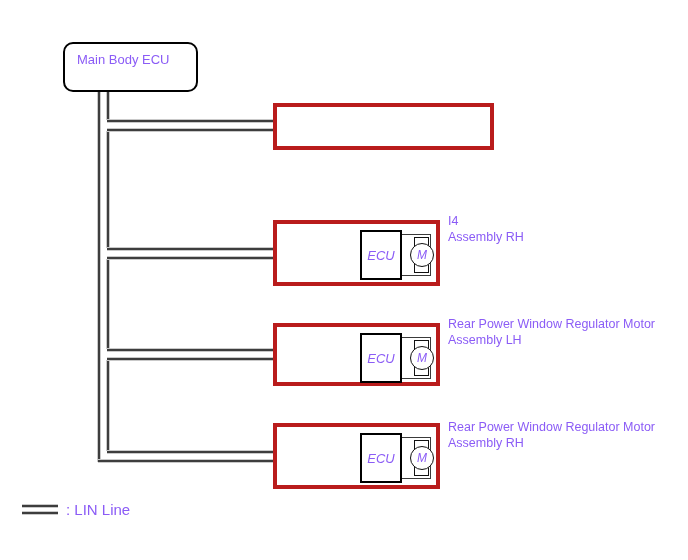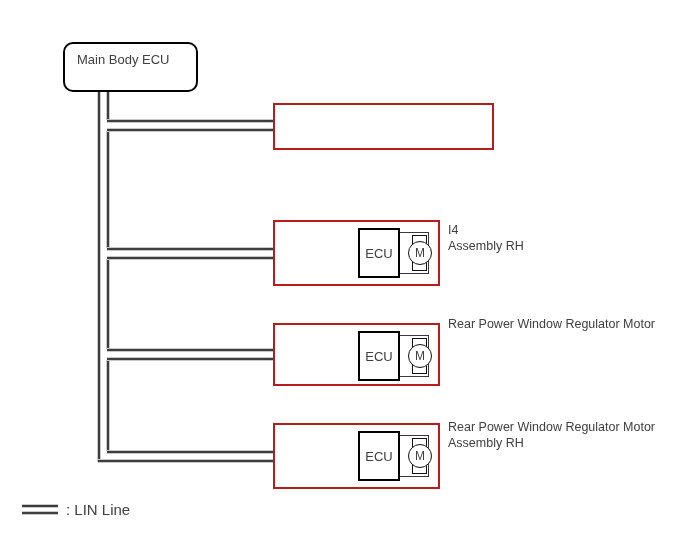--- a/index.html
+++ b/index.html
@@ -2,36 +2,36 @@
 <html><head>
 <meta charset="utf-8">
 <style>
   * { box-sizing: border-box; margin: 0; padding: 0; }
   html, body { background: #fff; }
   .canvas {
     position: relative;
     width: 688px; height: 560px;
     background: #ffffff;
     font-family: "Liberation Sans", sans-serif;
-    color: #404040;
+    color: #8b5cf6;
     overflow: hidden;
   }
   
   .wv { position: absolute; width: 2px; background: #3d3d3d;
         box-shadow: -1px 0 0 #c9c9c9, 1px 0 0 #c9c9c9; }
   .wh { position: absolute; height: 2px; background: #3d3d3d;
         box-shadow: 0 -1px 0 #c9c9c9, 0 1px 0 #c9c9c9; }
 
   .main-ecu {
     position: absolute; left: 63px; top: 42px; width: 135px; height: 50px;
     border: 2px solid #000; border-radius: 10px; background: #fff;
     padding: 8px 0 0 12px; font-size: 13px; z-index: 5;
   }
   .comp-box {
-    position: absolute; border: 2px solid #b91c1c; background: #fff; z-index: 5;
+    position: absolute; border: 4px solid #b91c1c; background: #fff; z-index: 5; font-style: italic;
   }
   .inner-ecu {
     position: absolute; left: 83px; top: 6px; width: 42px; height: 50px;
     border: 2px solid #000; background: #fff; z-index: 2;
     display: flex; align-items: center; justify-content: center; font-size: 13px;
   }
   .motor-wire {
     position: absolute; left: 100px; top: 10px; width: 54px; height: 42px;
     border: 1px solid #3a3a3a; z-index: 1;
   }
@@ -77,37 +77,38 @@
   <div class="comp-box" style="left:273px; top:220px; width:167px; height:66px">
     <div class="motor-wire"></div>
     <div class="inner-ecu">
       <span>ECU</span>
     </div>
     <div class="motor-brush"></div>
     <div class="motor-circle">
       <span>M</span>
     </div>
   </div>
-  <div class="side-label" style="left:448px; top:222px">
+  <div class="side-label" style="left:448px; top:213px">
     <div>I4</div>
     <div>Assembly RH</div>
   </div>
 
   <div class="comp-box" style="left:273px; top:323px; width:167px; height:63px">
     <div class="motor-wire"></div>
     <div class="inner-ecu">
       <span>ECU</span>
     </div>
     <div class="motor-brush"></div>
     <div class="motor-circle">
       <span>M</span>
     </div>
   </div>
   <div class="side-label" style="left:448px; top:316px">
     <div>Rear Power Window Regulator Motor</div>
+    <div>Assembly LH</div>
   </div>
 
   <div class="comp-box" style="left:273px; top:423px; width:167px; height:66px">
     <div class="motor-wire"></div>
     <div class="inner-ecu">
       <span>ECU</span>
     </div>
     <div class="motor-brush"></div>
     <div class="motor-circle">
       <span>M</span>

